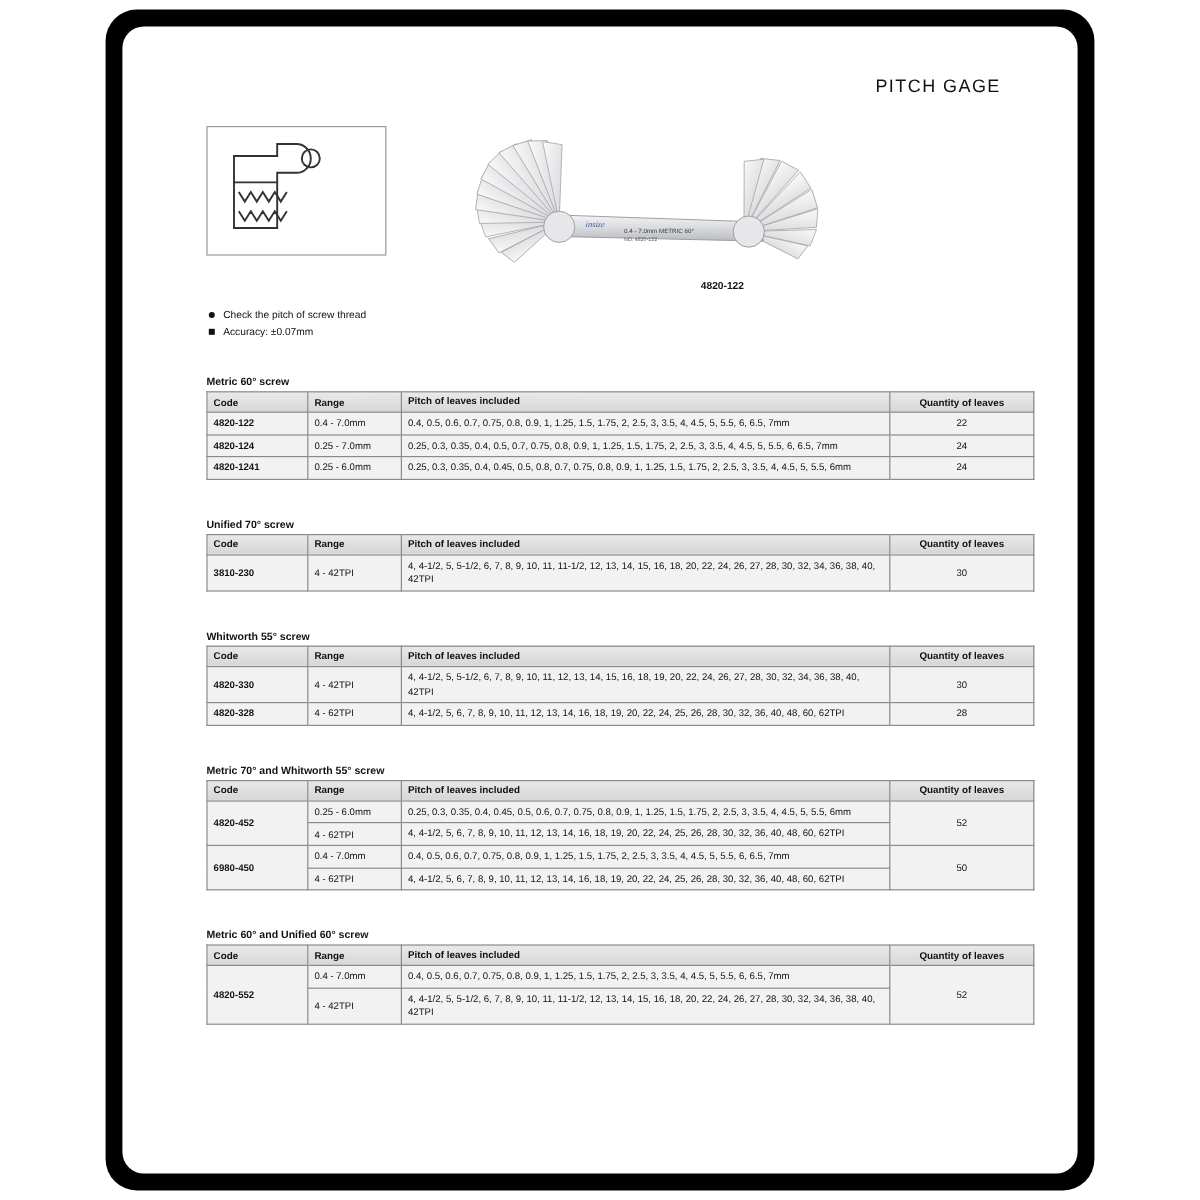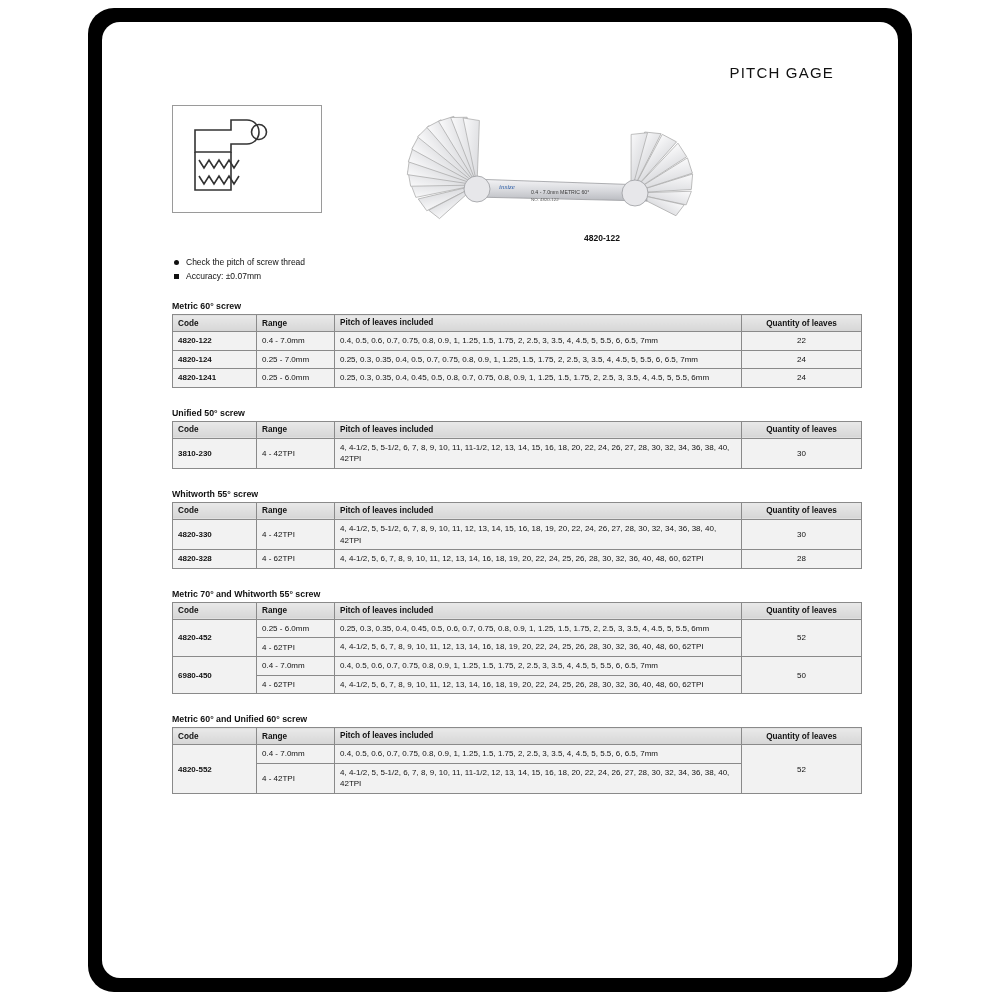--- a/index.html
+++ b/index.html
@@ -54,21 +54,21 @@
   }
   .icon-box {
     position: absolute;
     left: 10px; top: 12px;
     width: 150px; height: 108px;
     border: 1px solid #9a9a9a;
     background: #fff;
   }
   .product-img {
     position: absolute;
-    left: 197px; top: 0px;
+    left: 186px; top: 0px;
     width: 420px; height: 140px;
   }
   .product-code {
     position: absolute;
     left: 380px; top: 140px;
     width: 120px;
     text-align: center;
     font-size: 8.5px;
     font-weight: bold;
     color: #111;
@@ -89,21 +89,21 @@
   }
   .bullet .dot {
     width: 5px; height: 5px;
     background: #111;
     margin-right: 7px;
     display: inline-block;
   }
   .bullet .dot.circ { border-radius: 50%; }
 
   
-  .section { margin-top: 20px; }
+  .section { margin-top: 32px; }
   .section-label {
     font-size: 8.8px;
     font-weight: bold;
     color: #111;
     margin-bottom: 3px;
     margin-left: 10px;
   }
   table.spec {
     border-collapse: collapse;
     width: 690px;
@@ -301,21 +301,21 @@
             <td class="c-code">4820-1241</td>
             <td class="c-range">0.25 - 6.0mm</td>
             <td class="c-pitch">0.25, 0.3, 0.35, 0.4, 0.45, 0.5, 0.8, 0.7, 0.75, 0.8, 0.9, 1, 1.25, 1.5, 1.75, 2, 2.5, 3, 3.5, 4, 4.5, 5, 5.5, 6mm</td>
             <td class="c-qty">24</td>
           </tr>
         </tbody>
       </table>
     </div>
 
     <div class="section">
-      <div class="section-label">Unified 50° screw</div>
+      <div class="section-label">Unified 70° screw</div>
       <table class="spec">
         <thead>
           <tr>
             <th class="c-code">Code</th>
             <th class="c-range">Range</th>
             <th class="c-pitch">Pitch of leaves included</th>
             <th class="c-qty">Quantity of leaves</th>
           </tr>
         </thead>
         <tbody>

